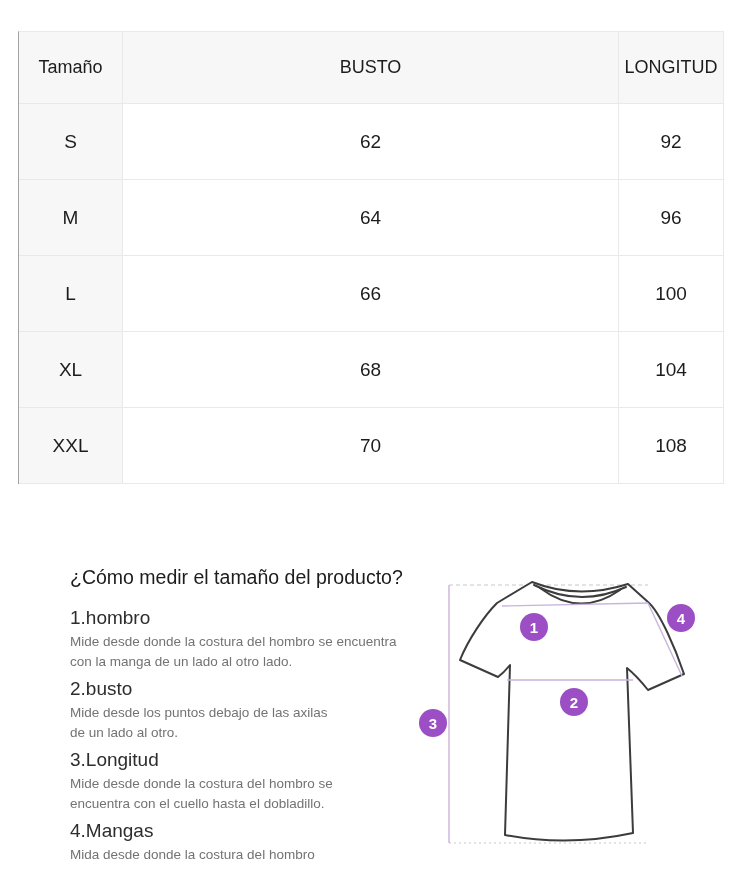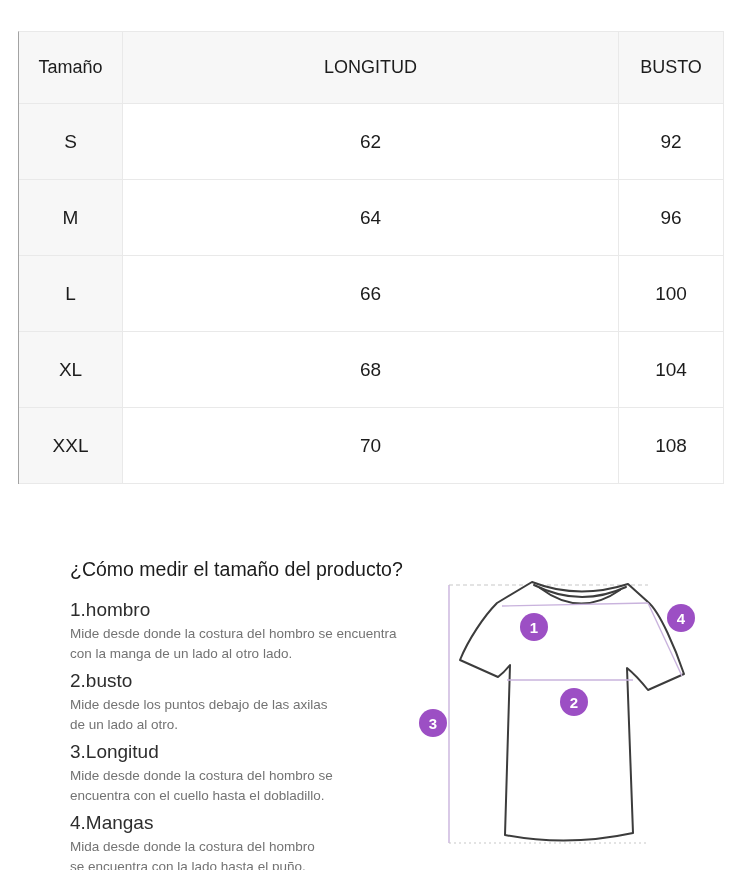--- a/index.html
+++ b/index.html
@@ -17,21 +17,21 @@
   .cell{
     border-right:1px solid #e9e9e9;border-bottom:1px solid #e9e9e9;
     display:flex;align-items:center;justify-content:center;
     font-size:19px;color:#1c1c1c;background:#ffffff;
   }
   .cell.shade{background:#f7f7f7;}
   .cell.hdr{font-size:18px;}
   
   .guide{position:absolute;left:70px;top:550px;width:390px;}
   .guide-title{
-    font-size:19.5px;font-weight:500;color:#1c1c1c;margin:8px 0 19px 0;
+    font-size:19.5px;font-weight:500;color:#1c1c1c;margin:16px 0 19px 0;
   }
   .sec{margin:0 0 8px 0;}
   .sec-heading{
     font-size:19px;font-weight:500;color:#2d2d2d;line-height:19px;margin:0 0 5px 0;
   }
   .sec-body{
     font-size:13.5px;color:#737373;line-height:1.45;margin:0;white-space:pre-line;
   }
   
   .diagram{position:absolute;left:410px;top:560px;width:323px;height:310px;}
@@ -46,22 +46,22 @@
   .m3{left:9px;top:149px;}
   .m4{left:257px;top:44px;}
 </style>
 </head>
 <body>
 
 <div class="canvas">
 
   <div class="size-table">
     <div class="cell shade hdr">Tamaño</div>
+    <div class="cell shade hdr">BUSTO</div>
     <div class="cell shade hdr">LONGITUD</div>
-    <div class="cell shade hdr">BUSTO</div>
 
     <div class="cell shade">S</div>
     <div class="cell">62</div>
     <div class="cell">92</div>
 
     <div class="cell shade">M</div>
     <div class="cell">64</div>
     <div class="cell">96</div>
 
     <div class="cell shade">L</div>

